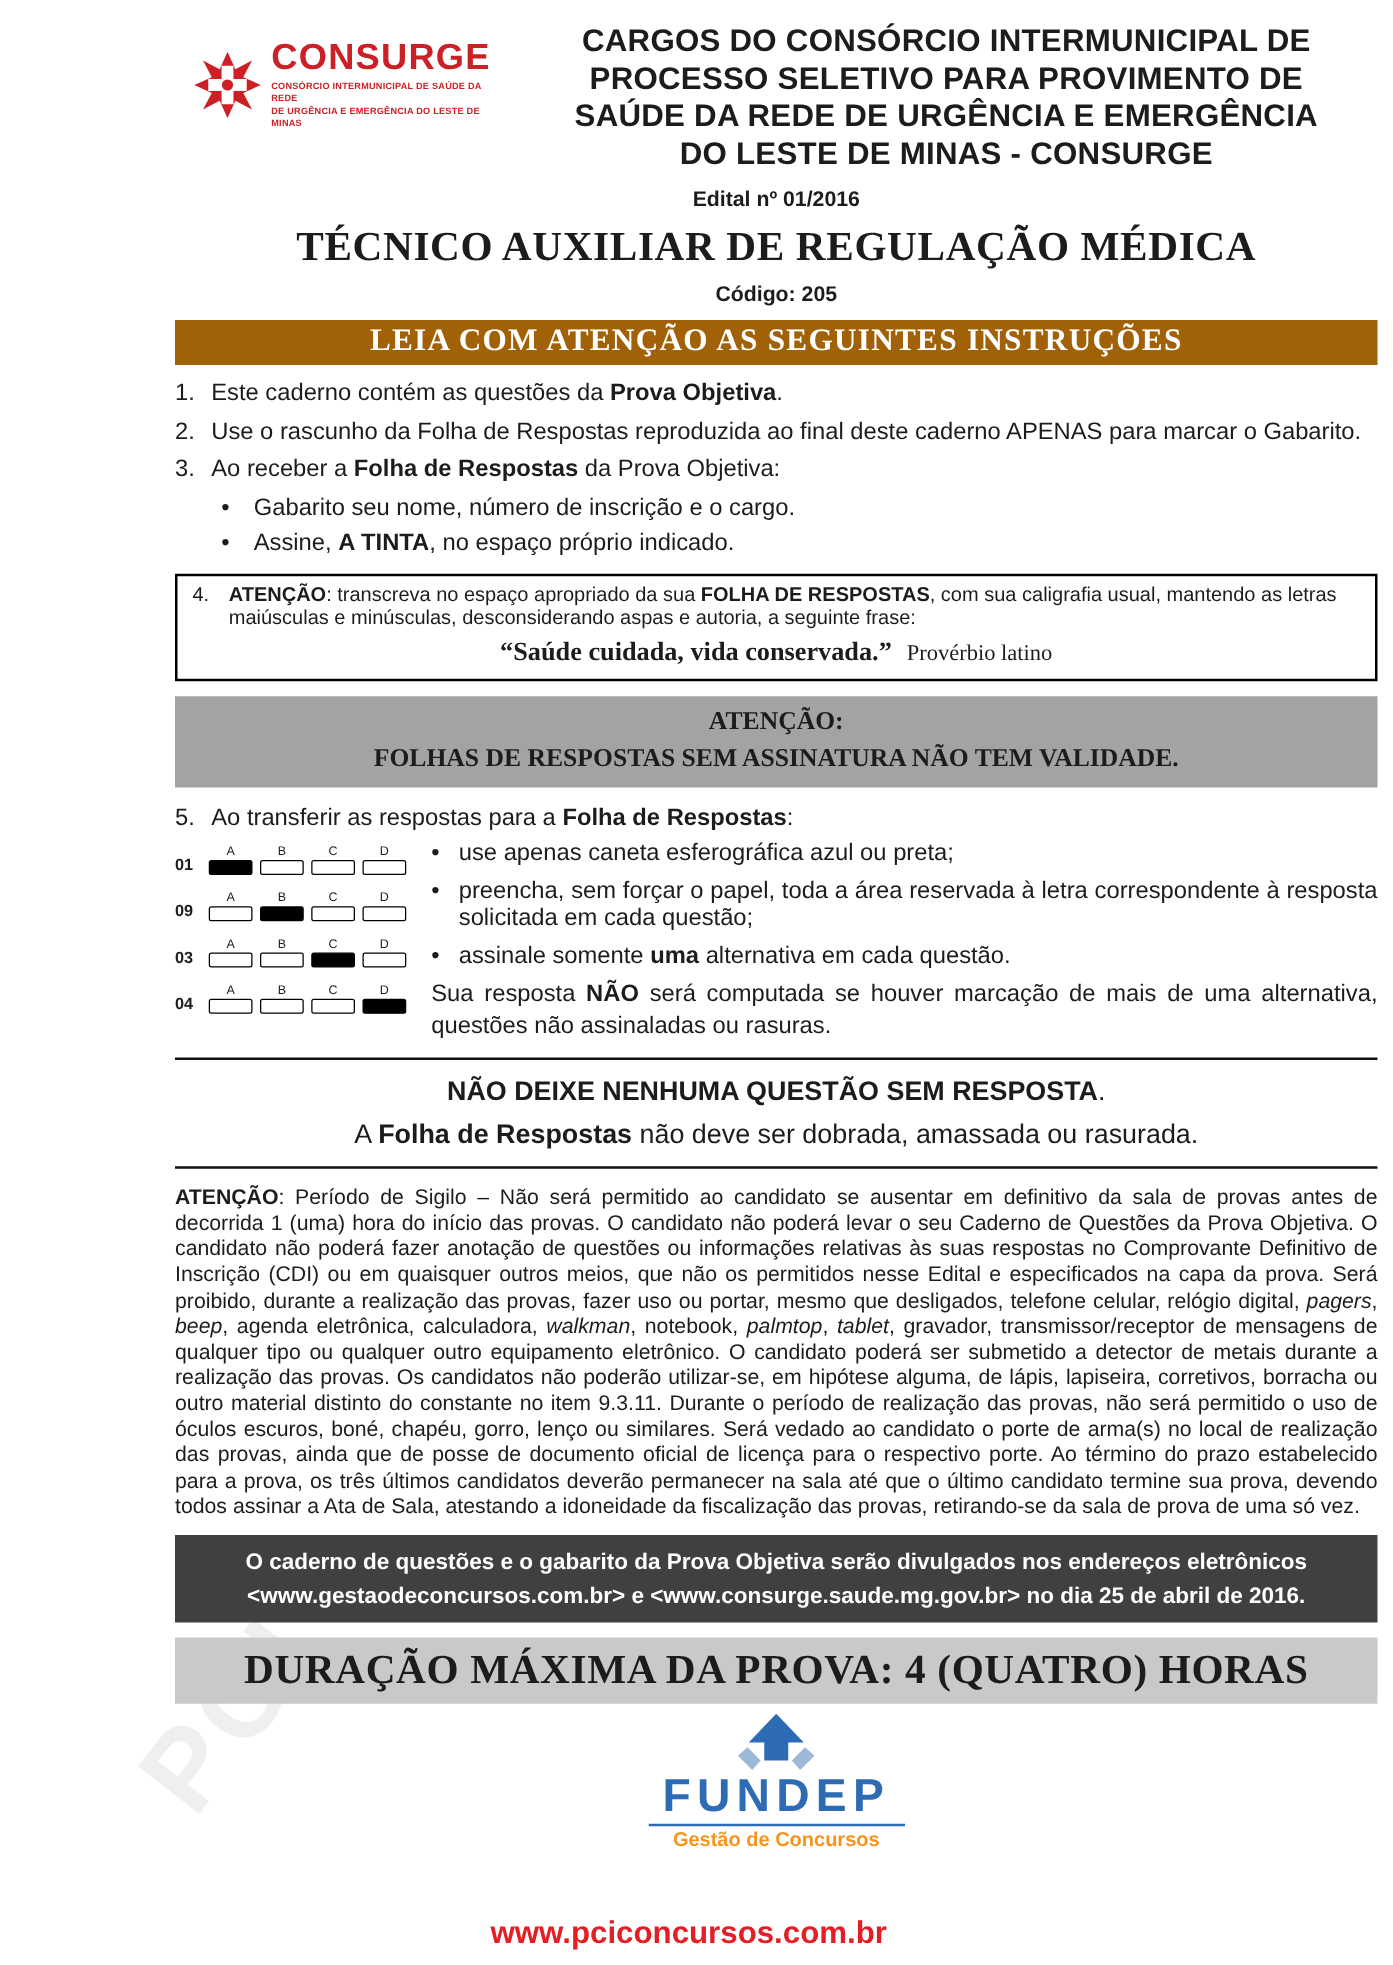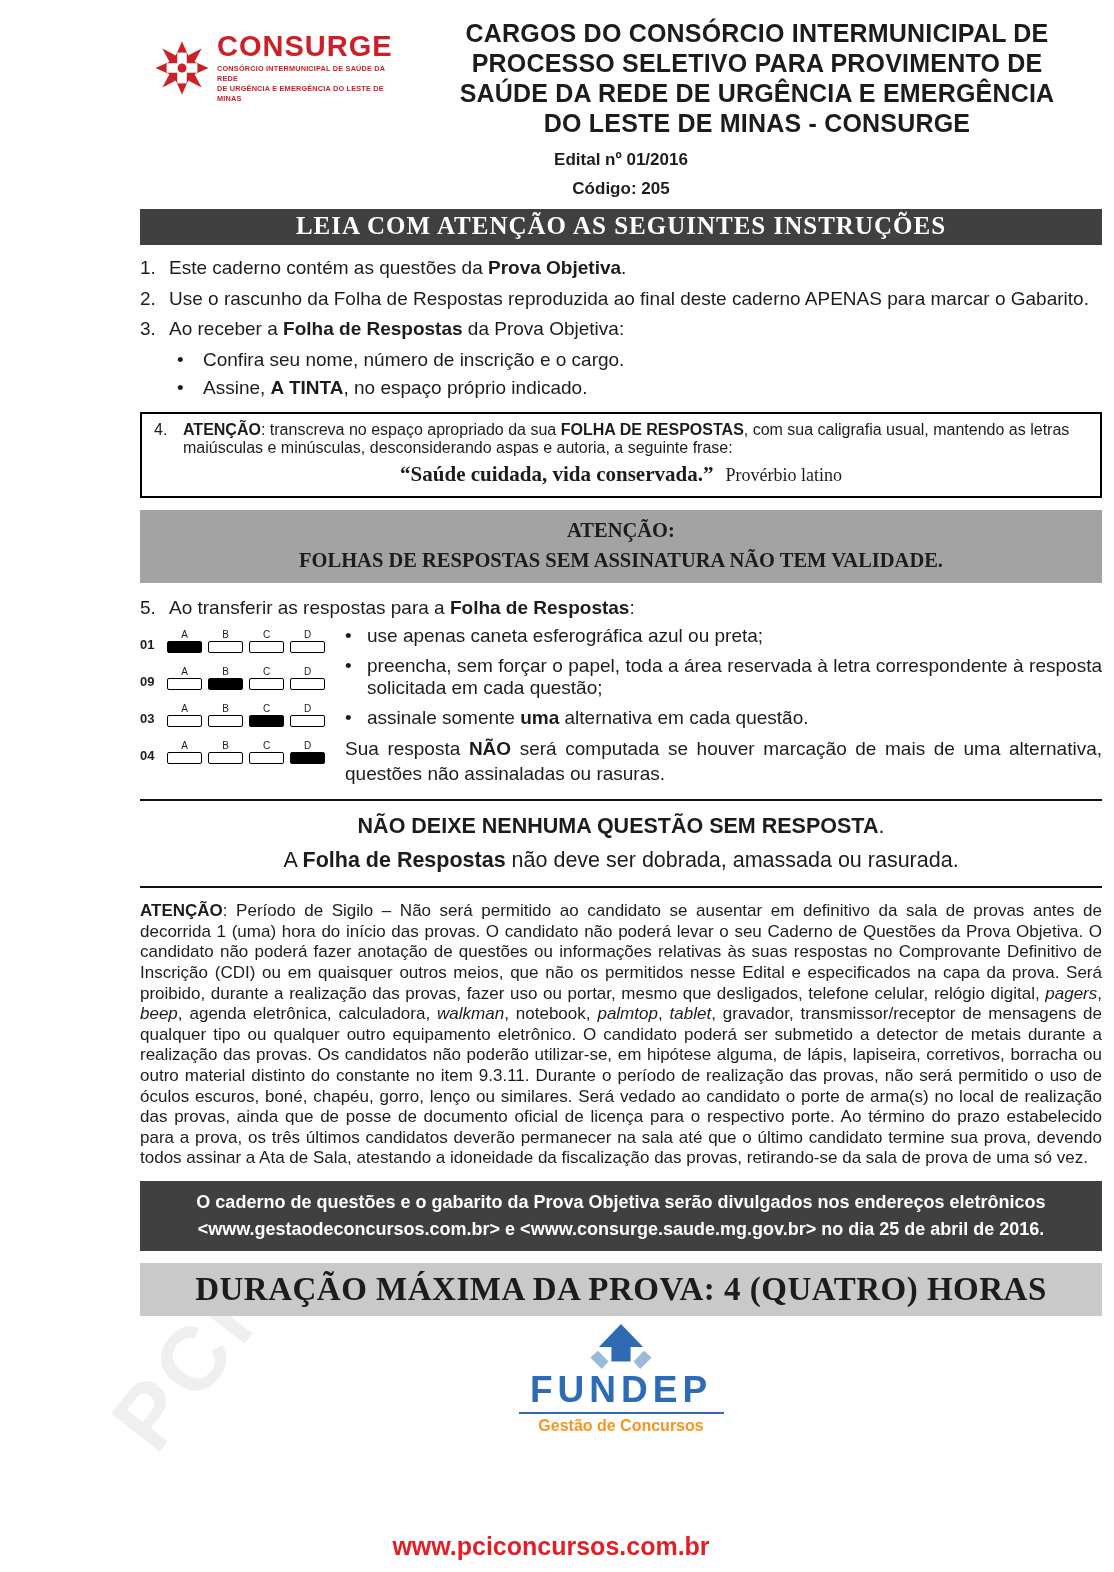--- a/index.html
+++ b/index.html
@@ -21,21 +21,21 @@
   .logo-icon { flex: 0 0 auto; }
   .logo-name { color: #cc2027; font-weight: bold; font-size: 29px; letter-spacing: 1px; line-height: 1; }
   .logo-sub { color: #cc2027; font-weight: bold; font-size: 7.3px; line-height: 1.35; margin-top: 3px; letter-spacing: 0.2px; }
   .title { flex: 1; text-align: center; font-weight: bold; font-size: 25px; line-height: 1.2; margin-left: 6px; letter-spacing: 0.2px; }
 
   .edital { text-align: center; font-weight: bold; font-size: 17px; margin-top: 12px; }
   .jobtitle { text-align: center; font-family: "Liberation Serif", serif; font-weight: bold; font-size: 33px; margin-top: 10px; letter-spacing: 0.5px; }
   .jobcode { text-align: center; font-weight: bold; font-size: 17px; margin-top: 9px; }
 
   .black-banner {
-    margin-top: 10px; background: #404040; color: #fff; text-align: center;
+    margin-top: 10px; background: #a16207; color: #fff; text-align: center;
     font-family: "Liberation Serif", serif; font-weight: bold; font-size: 25px;
     padding: 3px 0 5px; letter-spacing: 1px;
   }
 
   
   .ilist { margin-top: 11px; font-size: 19px; line-height: 1.3; }
   .li { display: flex; margin-bottom: 6px; }
   .li .num { width: 29px; flex: 0 0 auto; }
   .li .txt { flex: 1; }
   .sub { display: flex; margin: 3px 0 3px 29px; }
@@ -131,39 +131,40 @@
       </div>
       <div class="title">
         <div>CARGOS DO CONSÓRCIO INTERMUNICIPAL DE</div>
         <div>PROCESSO SELETIVO PARA PROVIMENTO DE</div>
         <div>SAÚDE DA REDE DE URGÊNCIA E EMERGÊNCIA</div>
         <div>DO LESTE DE MINAS - CONSURGE</div>
       </div>
     </div>
 
     <div class="edital">Edital nº 01/2016</div>
+    <div class="jobtitle">TÉCNICO AUXILIAR DE REGULAÇÃO MÉDICA</div>
     <div class="jobcode">Código: 205</div>
 
     <div class="black-banner">LEIA COM ATENÇÃO AS SEGUINTES INSTRUÇÕES</div>
 
     <div class="ilist">
       <div class="li">
         <span class="num">1.</span>
         <div class="txt">Este caderno contém as questões da <b>Prova Objetiva</b>.</div>
       </div>
       <div class="li">
         <span class="num">2.</span>
         <div class="txt">Use o rascunho da Folha de Respostas reproduzida ao final deste caderno APENAS para marcar o Gabarito.</div>
       </div>
       <div class="li">
         <span class="num">3.</span>
         <div class="txt">Ao receber a <b>Folha de Respostas</b> da Prova Objetiva:</div>
       </div>
       <div class="sub">
-        <span class="txt">Confira seu nome, número de inscrição e o cargo.</span>
+        <span class="txt">Gabarito seu nome, número de inscrição e o cargo.</span>
       </div>
       <div class="sub">
         <span class="txt">Assine, <b>A TINTA</b>, no espaço próprio indicado.</span>
       </div>
     </div>
 
     <div class="att-box">
       <div class="li">
         <span class="num">4.</span>
         <div class="txt"><b>ATENÇÃO</b>: transcreva no espaço apropriado da sua <b>FOLHA DE RESPOSTAS</b>, com sua caligrafia usual, mantendo as letras maiúsculas e minúsculas, desconsiderando aspas e autoria, a seguinte frase:</div>

